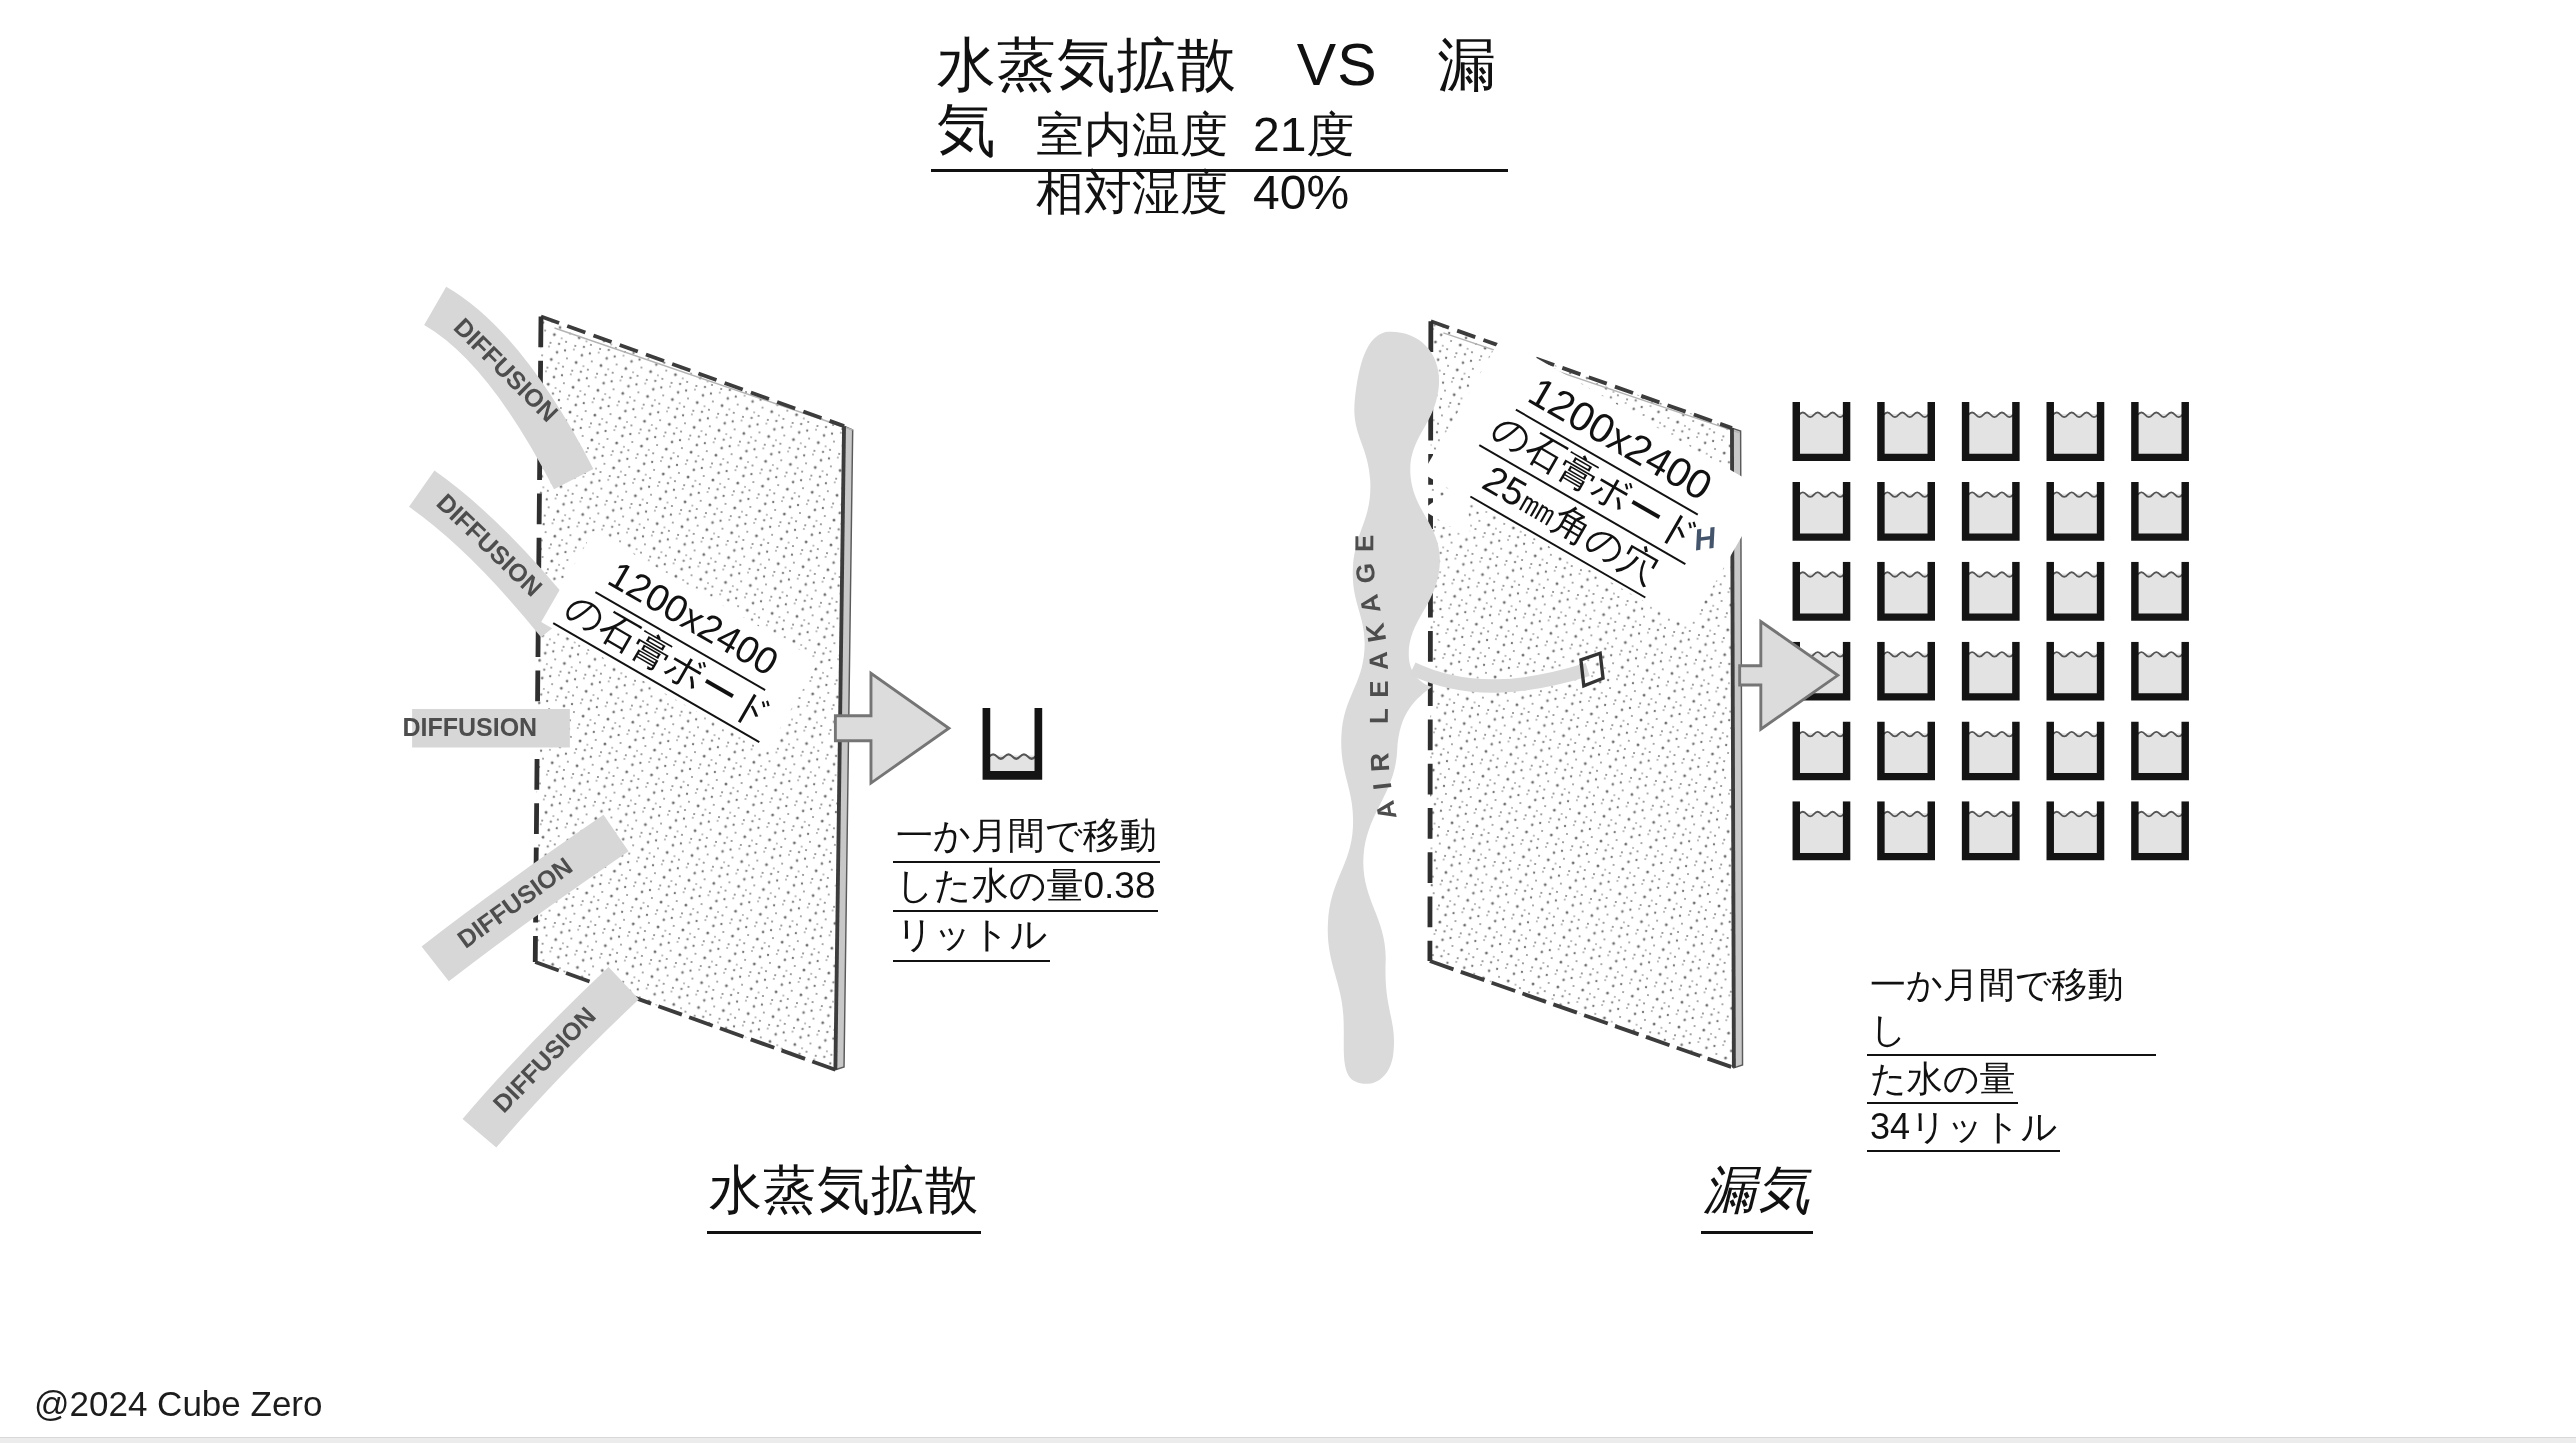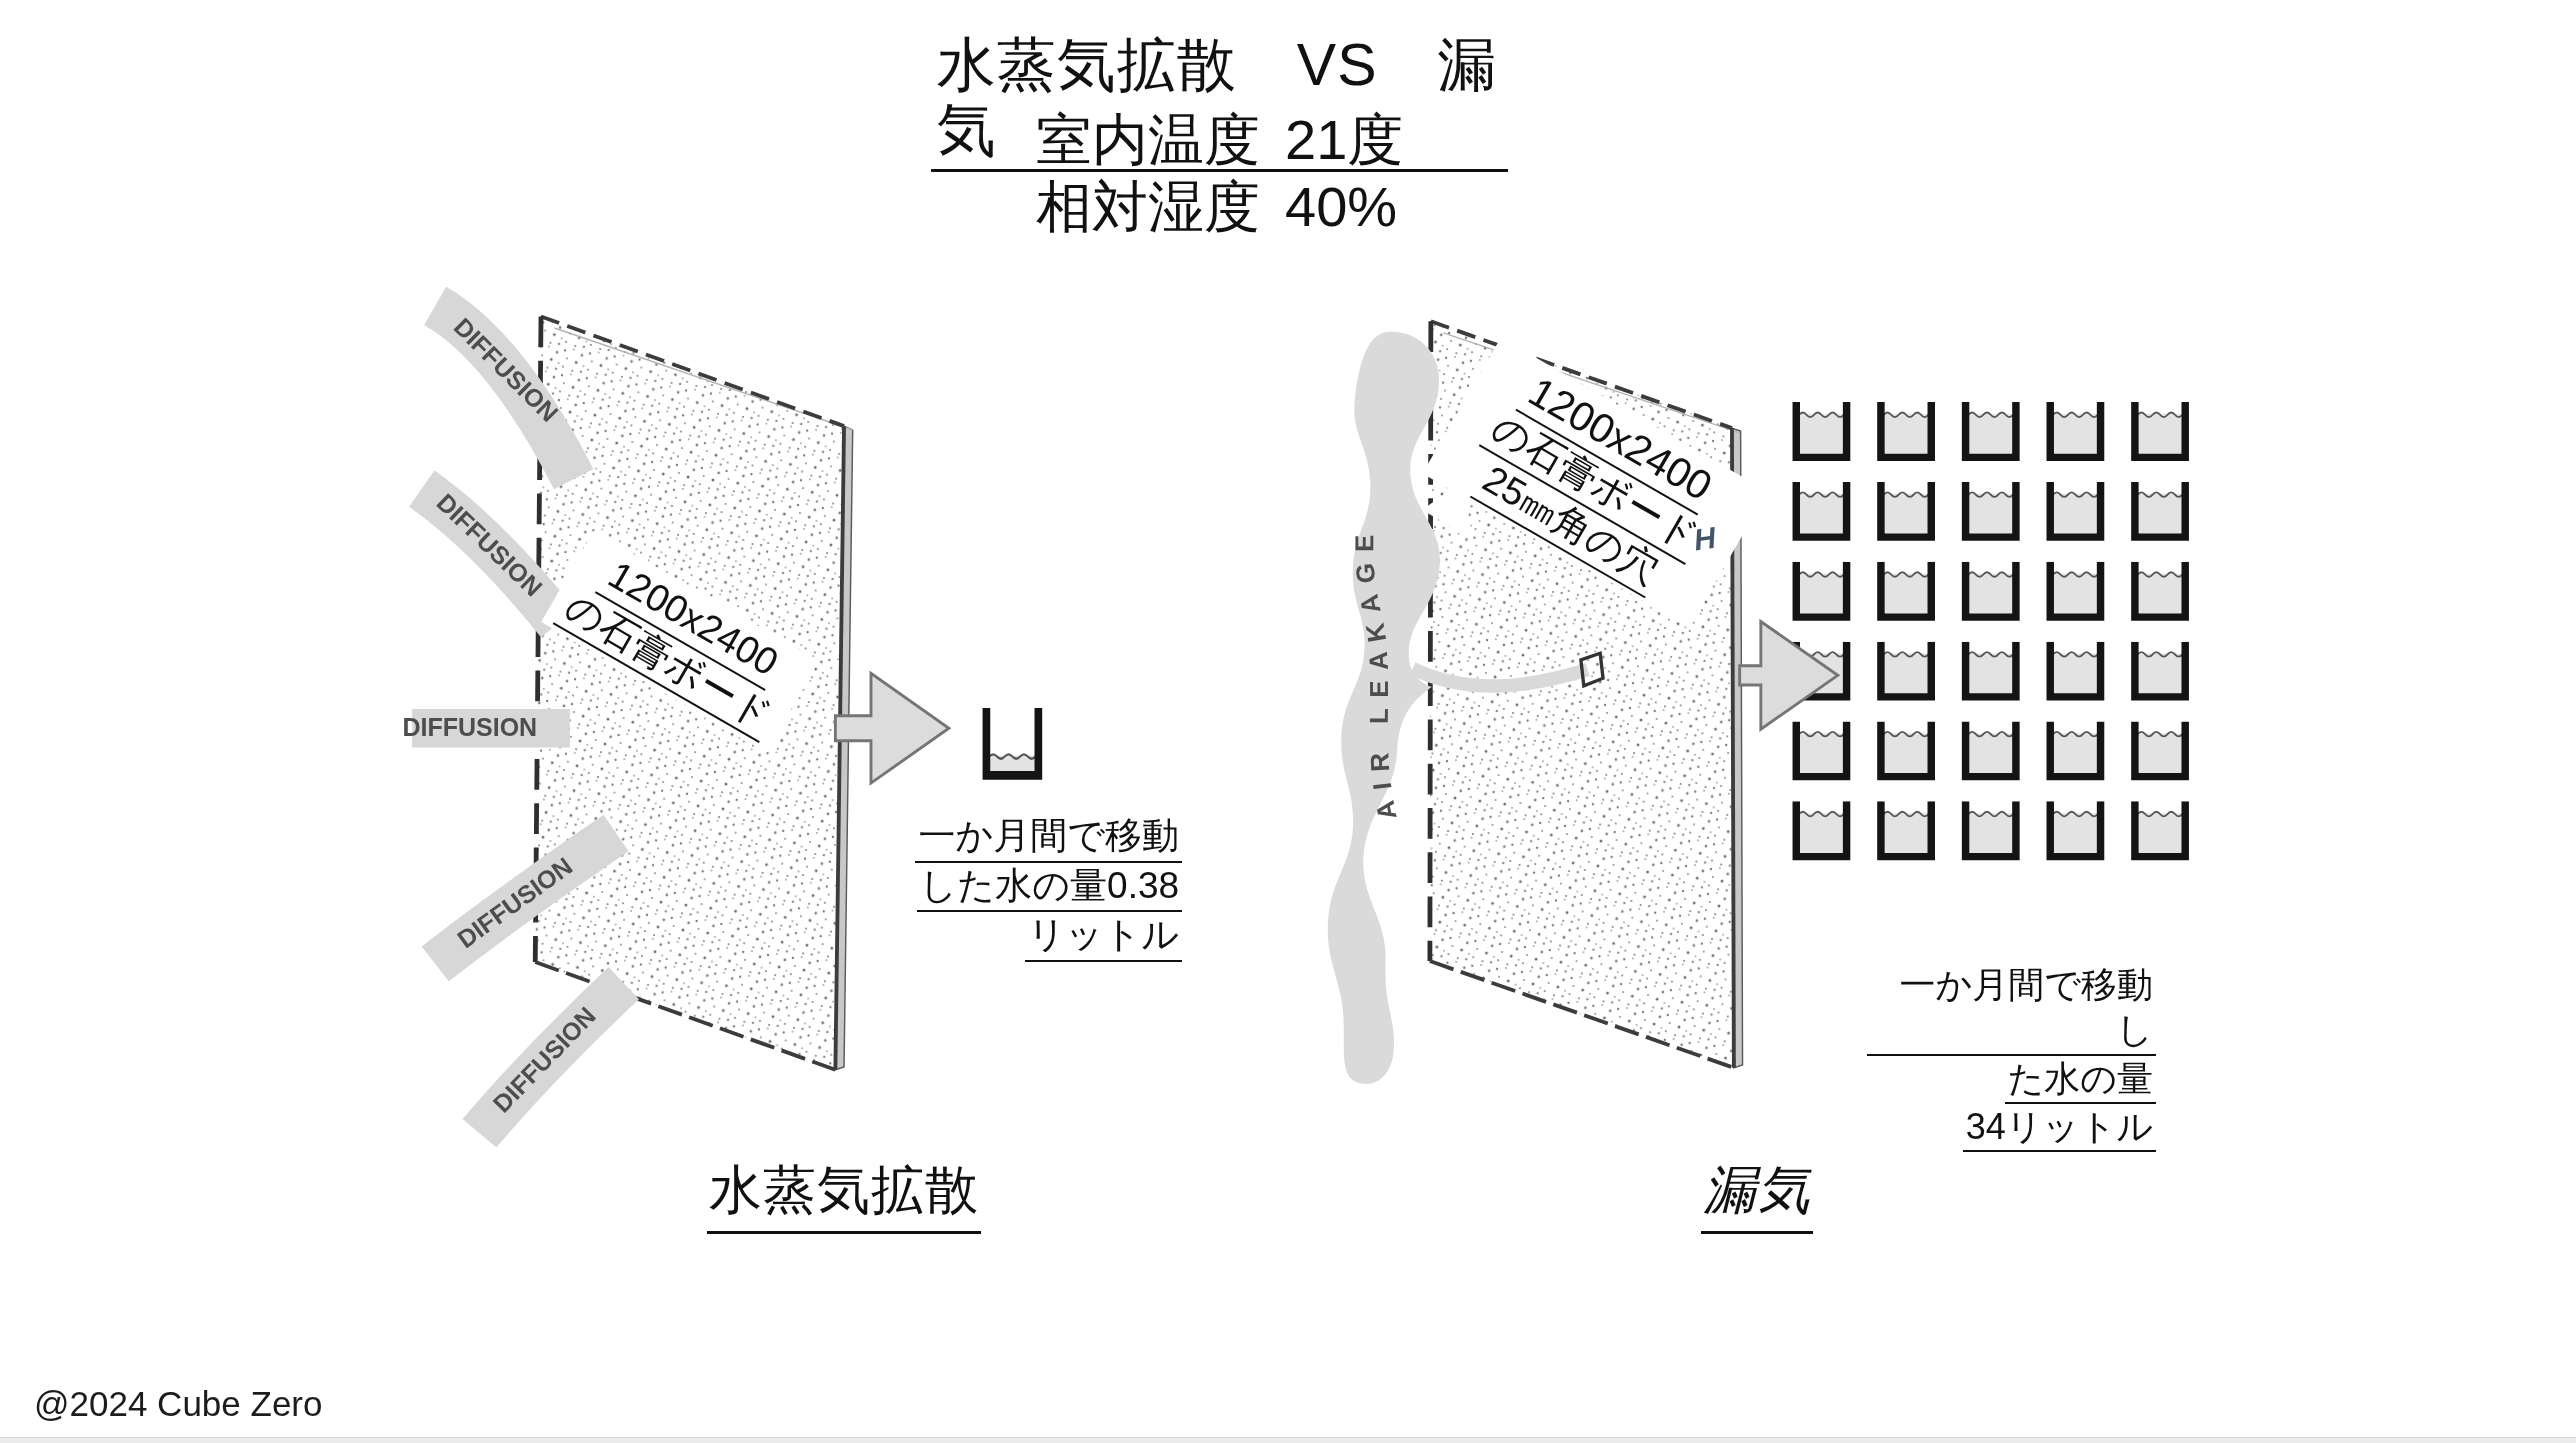--- a/index.html
+++ b/index.html
@@ -10,34 +10,34 @@
   .abs { position:absolute; }
   .diagram-svg { position:absolute; left:0; top:0; }
 
   .page-title {
     left:931px; top:33px; width:577px; text-align:left;
     font-size:59px; line-height:1.1; letter-spacing:1px;
   }
   .page-title span {
     display:inline-block; border-bottom:3.8px solid #111; padding:0 5.8px 6.7px 5.8px;
   }
-  .conditions { left:1036px; top:106px; font-size:56px; line-height:1.2; }
+  .conditions { left:1036px; top:106px; font-size:48px; line-height:1.2; }
   .cond-row { white-space:nowrap; }
   .cond-value { margin-left:25px; }
 
   .diag-label {
     text-align:center; transform-origin:center; background:#ffffff;
     line-height:1.18; padding:3.8px 9.6px;
   }
   .diag-label .uline { display:inline-block; border-bottom:2.9px solid #111; padding:0 3.8px 1.9px 3.8px; }
   .diag-left  { left:550px;  top:589px; width:241px; font-size:38px; transform:rotate(30deg); }
   .diag-right { left:1441px; top:404px; width:289px; font-size:38px; transform:rotate(30deg); }
   .diag-right .l1 { font-size:41px; }
 
-  .result-block { text-align:right; line-height:1.26;text-decoration:underline; }
+  .result-block { text-align:left; line-height:1.26;text-decoration:underline; }
   .result-left  { left:893px;  top:813px;  width:289px; font-size:37px; }
   .result-right { left:1867px; top:962px; width:289px; font-size:36px; }
   .result-block .uline { display:inline-block; border-bottom:2.9px solid #111; padding:0 2.9px 1px 2.9px; }
 
   .caption { font-size:53px; letter-spacing:1px; }
   .caption span { display:inline-block; border-bottom:3.8px solid #111; padding:0 1.9px 3.8px 1.9px; }
   .caption-left  { left:707px;  top:1155px; }
   .caption-right { left:1701px; top:1155px;font-style:italic; }
 
   .h-mark {

